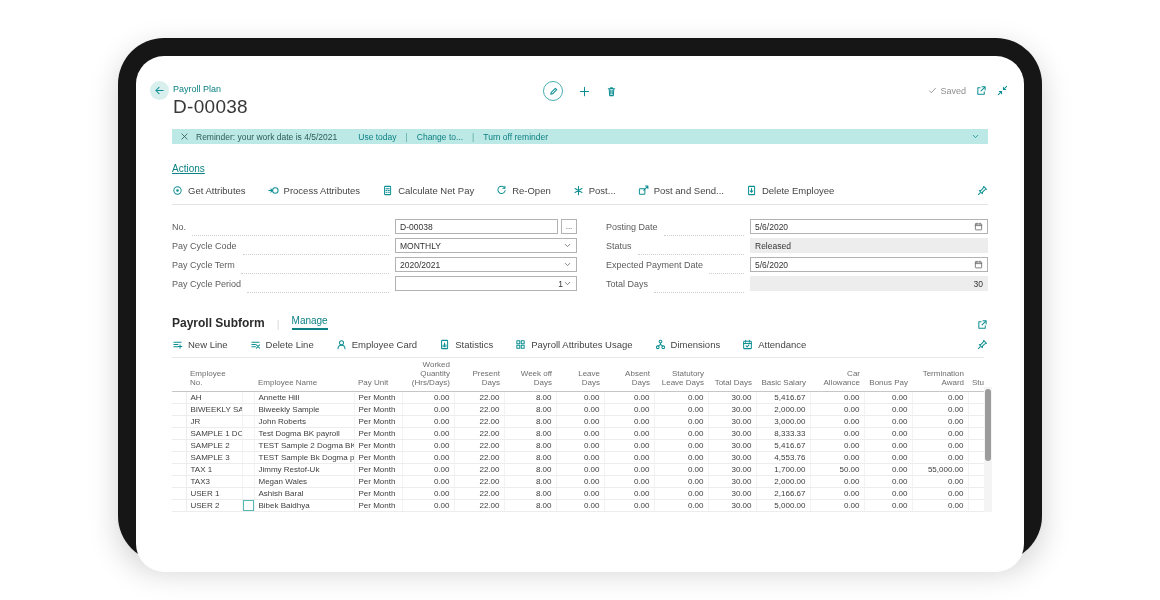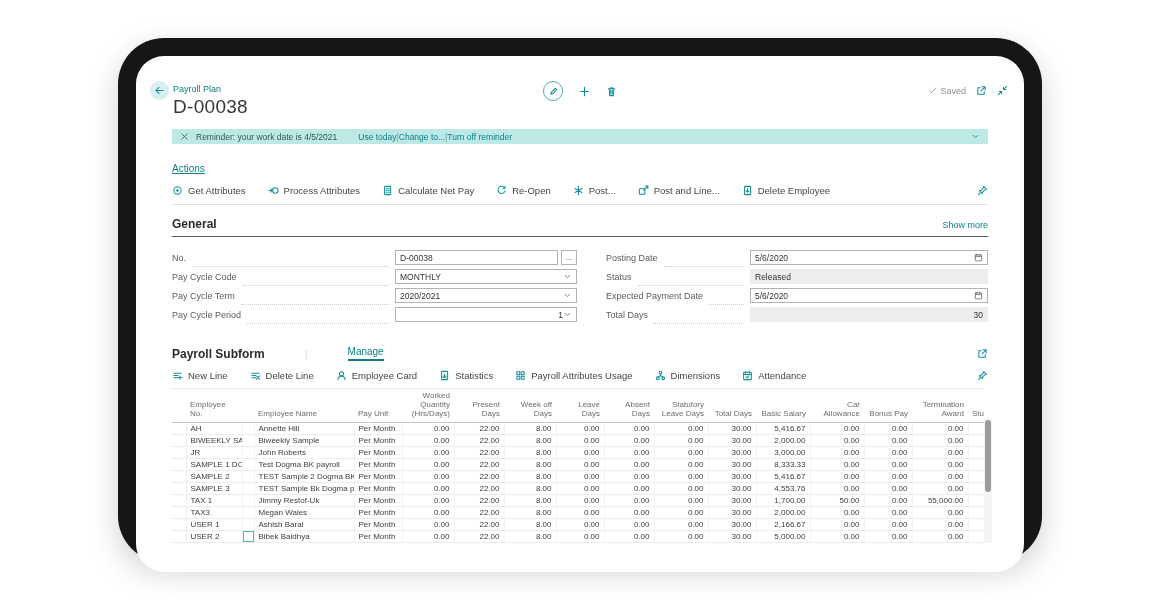--- a/index.html
+++ b/index.html
@@ -17,21 +17,21 @@
   .crumb{position:absolute;left:37px;top:28px;font-size:9px;color:#0d8084;}
   .title{position:absolute;left:37px;top:40px;margin:0;font-size:19px;font-weight:400;color:#383838;letter-spacing:.3px;}
   .center-tools{position:absolute;left:50%;top:25px;transform:translateX(-50%);display:flex;align-items:center;gap:16px;}
   .tool{display:flex;align-items:center;justify-content:center;cursor:pointer;}
   .tool.circle{width:20px;height:20px;border:1px solid #49aeb0;border-radius:50%;}
   .save-status{position:absolute;right:16px;top:29px;display:flex;align-items:center;gap:10px;font-size:9px;color:#8f8f8f;}
   .save-status .lbl{margin-left:-7px;}
   
   .banner{margin:9px 36px 0;height:15px;background:#bce9e6;display:flex;align-items:center;gap:7px;padding:0 8px;font-size:8.5px;color:#2c5b58;}
   .b-text{white-space:nowrap;}
-  .b-links{display:flex;gap:0;margin-left:14px;color:#0c7f82;white-space:nowrap;}
+  .b-links{display:flex;gap:9px;margin-left:14px;color:#0c7f82;white-space:nowrap;}
   .b-link{cursor:pointer;}
   .b-sep{color:#5ba5a2;}
   .b-chevron{margin-left:auto;cursor:pointer;display:flex;}
   
   .actions-sec{margin:14px 36px 0;}
   .tab-actions{font-size:10px;color:#0d8084;text-decoration:underline;cursor:pointer;}
   .toolbar{display:flex;align-items:center;gap:22px;margin-top:9px;}
   .tb-item{display:flex;align-items:center;gap:5px;font-size:9.5px;color:#454545;cursor:pointer;white-space:nowrap;}
   .tb-pin{margin-left:auto;cursor:pointer;display:flex;}
   .divider{border-bottom:1px solid #e3e3e3;margin-top:8px;}
@@ -46,21 +46,21 @@
   .leader{flex:1;border-bottom:1px dotted #cfcfcf;margin:0 6px;align-self:flex-end;height:8px;}
   .control{width:182px;height:15px;border:1px solid #b2b2b2;display:flex;align-items:center;justify-content:space-between;padding:0 4px;font-size:8.5px;color:#333;background:#fff;flex:0 0 auto;}
   .col-right .control{width:238px;}
   .control.short{width:163px;}
   .control.ro{background:#ededed;border-color:#ededed;}
   .control.right .val{margin-left:auto;}
   .control .val{white-space:nowrap;overflow:hidden;}
   .ellipsis-btn{width:16px;height:15px;border:1px solid #b2b2b2;margin-left:3px;display:flex;align-items:center;justify-content:center;font-size:8px;color:#444;cursor:pointer;flex:0 0 auto;}
   
   .subform-sec{margin:22px 36px 0;}
-  .sub-head{display:flex;align-items:center;gap:28px;}
+  .sub-head{display:flex;align-items:flex-end;}
   .sub-title{font-size:12px;font-weight:700;color:#2b2b2b;}
   .sub-sep{color:#d9d9d9;margin:0 12px;font-size:11px;}
   .tab-manage{font-size:10px;color:#0d8084;border-bottom:2px solid #0d8084;padding-bottom:2px;cursor:pointer;}
   .sub-head .focusbtn{margin-left:auto;cursor:pointer;display:flex;}
   
   .grid-wrap{position:relative;margin-top:7px;width:820px;}
   table.grid{border-collapse:collapse;table-layout:fixed;width:812px;}
   .grid th{font-size:8px;font-weight:400;color:#6d6d6d;vertical-align:bottom;padding:2px 4px 3px;border-bottom:1px solid #c6c6c6;border-top:1px solid #e8e8e8;line-height:1.15;}
   .grid th.r,.grid td.r{text-align:right;}
   .grid th.l,.grid td.l{text-align:left;}
@@ -171,44 +171,40 @@
               <svg class="icn " viewBox="0 0 12 12">
                 <path d="M6 1.5v9M2.2 3.8l7.6 4.4M9.8 3.8L2.2 8.2"></path>
               </svg>
               <span>Post...</span>
             </div>
             <div class="tb-item">
               <svg class="icn " viewBox="0 0 12 12">
                 <rect x="1.5" y="4.2" width="6" height="5.8" rx="0.8"></rect>
                 <path d="M6.2 5.8l4.3-4.3M10.8 3.8V1.2H8.2"></path>
               </svg>
-              <span>Post and Line...</span>
+              <span>Post and Send...</span>
             </div>
             <div class="tb-item">
               <svg class="icn " viewBox="0 0 12 12">
                 <rect x="2.8" y="1.5" width="6.6" height="9" rx="0.8"></rect>
                 <path d="M6 3.8v4M4.5 6.3L6 7.8l1.5-1.5"></path>
               </svg>
               <span>Delete Employee</span>
             </div>
             <span class="tb-pin">
               <svg class="icn " viewBox="0 0 12 12">
                 <path d="M7.3 1.6l3.1 3.1-1.9.6L6.2 7.6l-.4 1.9-3.3-3.3 1.9-.4 2.3-2.3z"></path>
                 <path d="M3.6 8.4L1.6 10.4"></path>
               </svg>
             </span>
           </div>
         <div class="divider"></div>
       </div>
 
       <div class="general-sec">
-        <div class="sec-head">
-          <span class="sec-title">General</span>
-          <span class="show-more">Show more</span>
-        </div>
         <div class="fields">
           <div class="col-left" id="general-left">
               <div class="frow">
       <span class="flabel">No.</span>
       <span class="leader"></span>
       <div class="control   short">
         <span class="val">D-00038</span>
       </div>
                 <div class="ellipsis-btn">...</div>
               </div>

